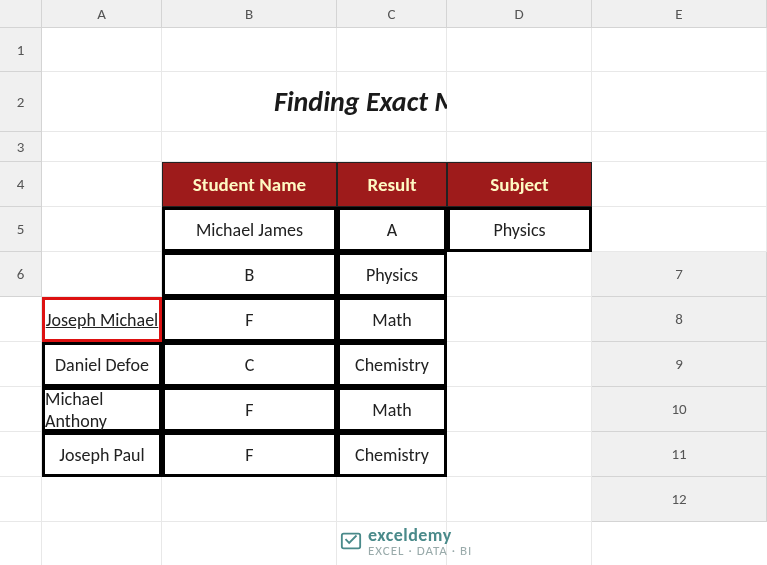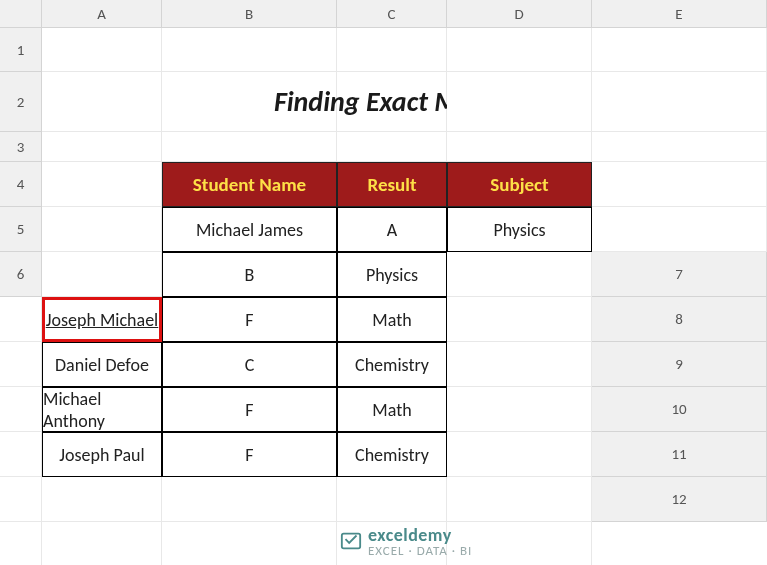--- a/index.html
+++ b/index.html
@@ -45,27 +45,27 @@
 .title-cell {
   font-size: 28px;
   font-weight: bold;
   font-style: italic;
   color: #1a1a1a;
   white-space: nowrap;
   justify-content: center;
 }
 .hdr {
   background: #9e1b1b;
-  color: #fde047;
+  color: #fef9c3;
   font-weight: bold;
   font-size: 19px;
   border: 1px solid #222;
 }
 .data {
-  border: 1px solid #000000;
+  border: 3px solid #000000;
   font-size: 18px;
 }
 .highlight {
   outline: 3px solid #d11;
   outline-offset: -3px;
   z-index: 2;
   text-decoration: underline;
 }
 .logo-wrap {
   position: absolute;

